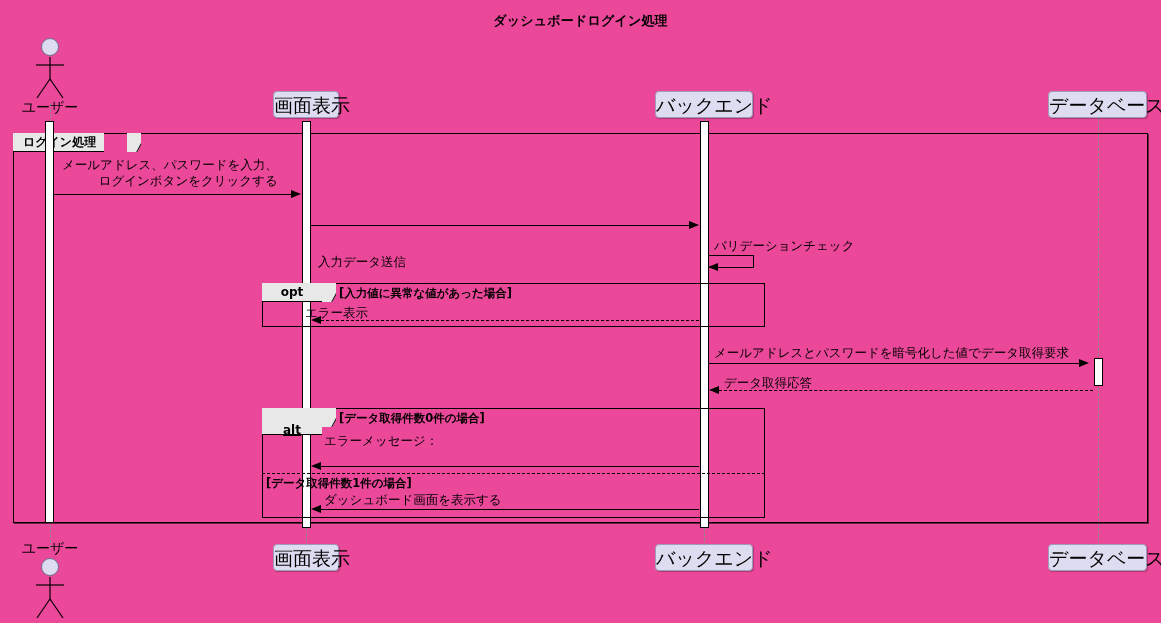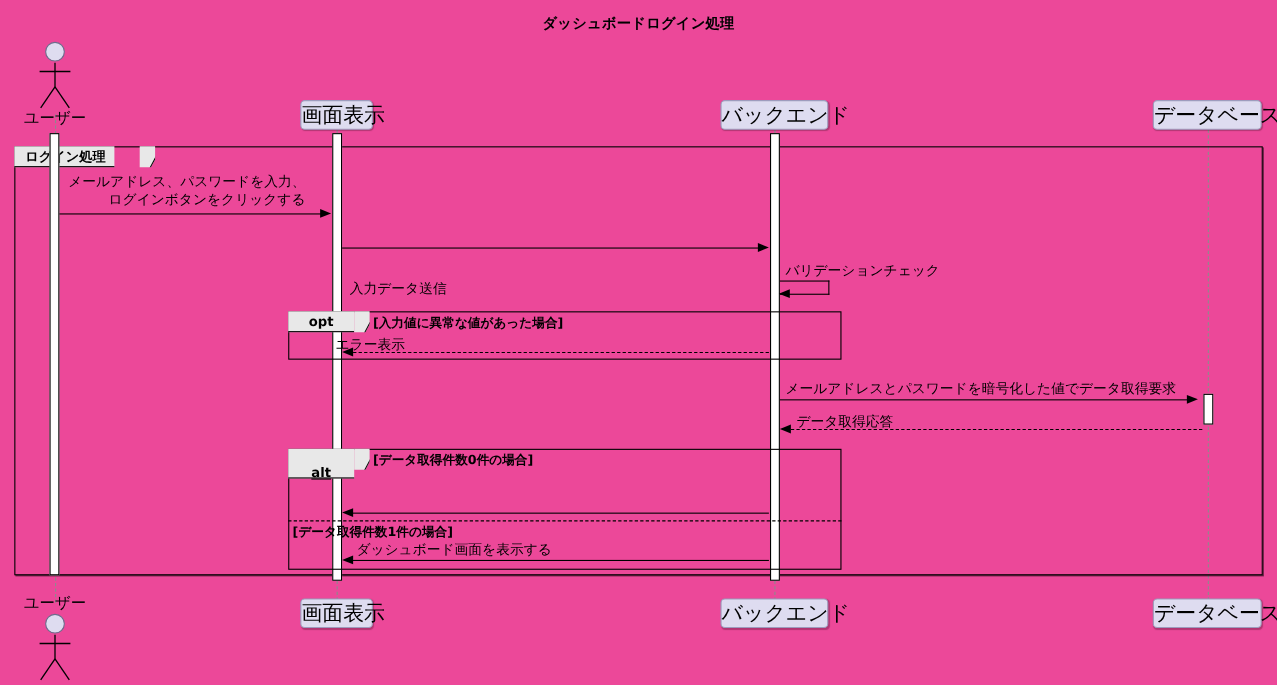--- a/index.html
+++ b/index.html
@@ -232,20 +232,21 @@
   <div class="msgtext" style="left:724px; top:375px;">データ取得応答</div>
   <div class="msgline dashed" style="left:714px; top:390px; width:379px;"></div>
   <div class="arrow left" style="left:709px; top:386px;"></div>
 
   <div class="frame" style="left:262px; top:408px; width:503px; height:110px;"></div>
   <div class="fraglabel" style="left:262px; top:408px; width:60px; text-align:center; padding:13px; border-right:none;text-decoration:underline;">alt</div>
   <div class="fragclip" style="left:322px; top:408px;"></div>
   <div class="guard" style="left:339px; top:411px;">[データ取得件数0件の場合]</div>
 
   <div class="msgtext" style="left:324px; top:433px;">
+    <div>エラーメッセージ：</div>
   </div>
   <div class="msgline" style="left:316px; top:466px; width:383px;"></div>
   <div class="arrow left" style="left:311px; top:462px;"></div>
 
   <div class="divider" style="left:262px; top:473px; width:503px;"></div>
   <div class="guard" style="left:266px; top:476px;">[データ取得件数1件の場合]</div>
 
   <div class="msgtext" style="left:324px; top:492px;">ダッシュボード画面を表示する</div>
   <div class="msgline" style="left:316px; top:509px; width:383px;"></div>
   <div class="arrow left" style="left:311px; top:505px;"></div>

